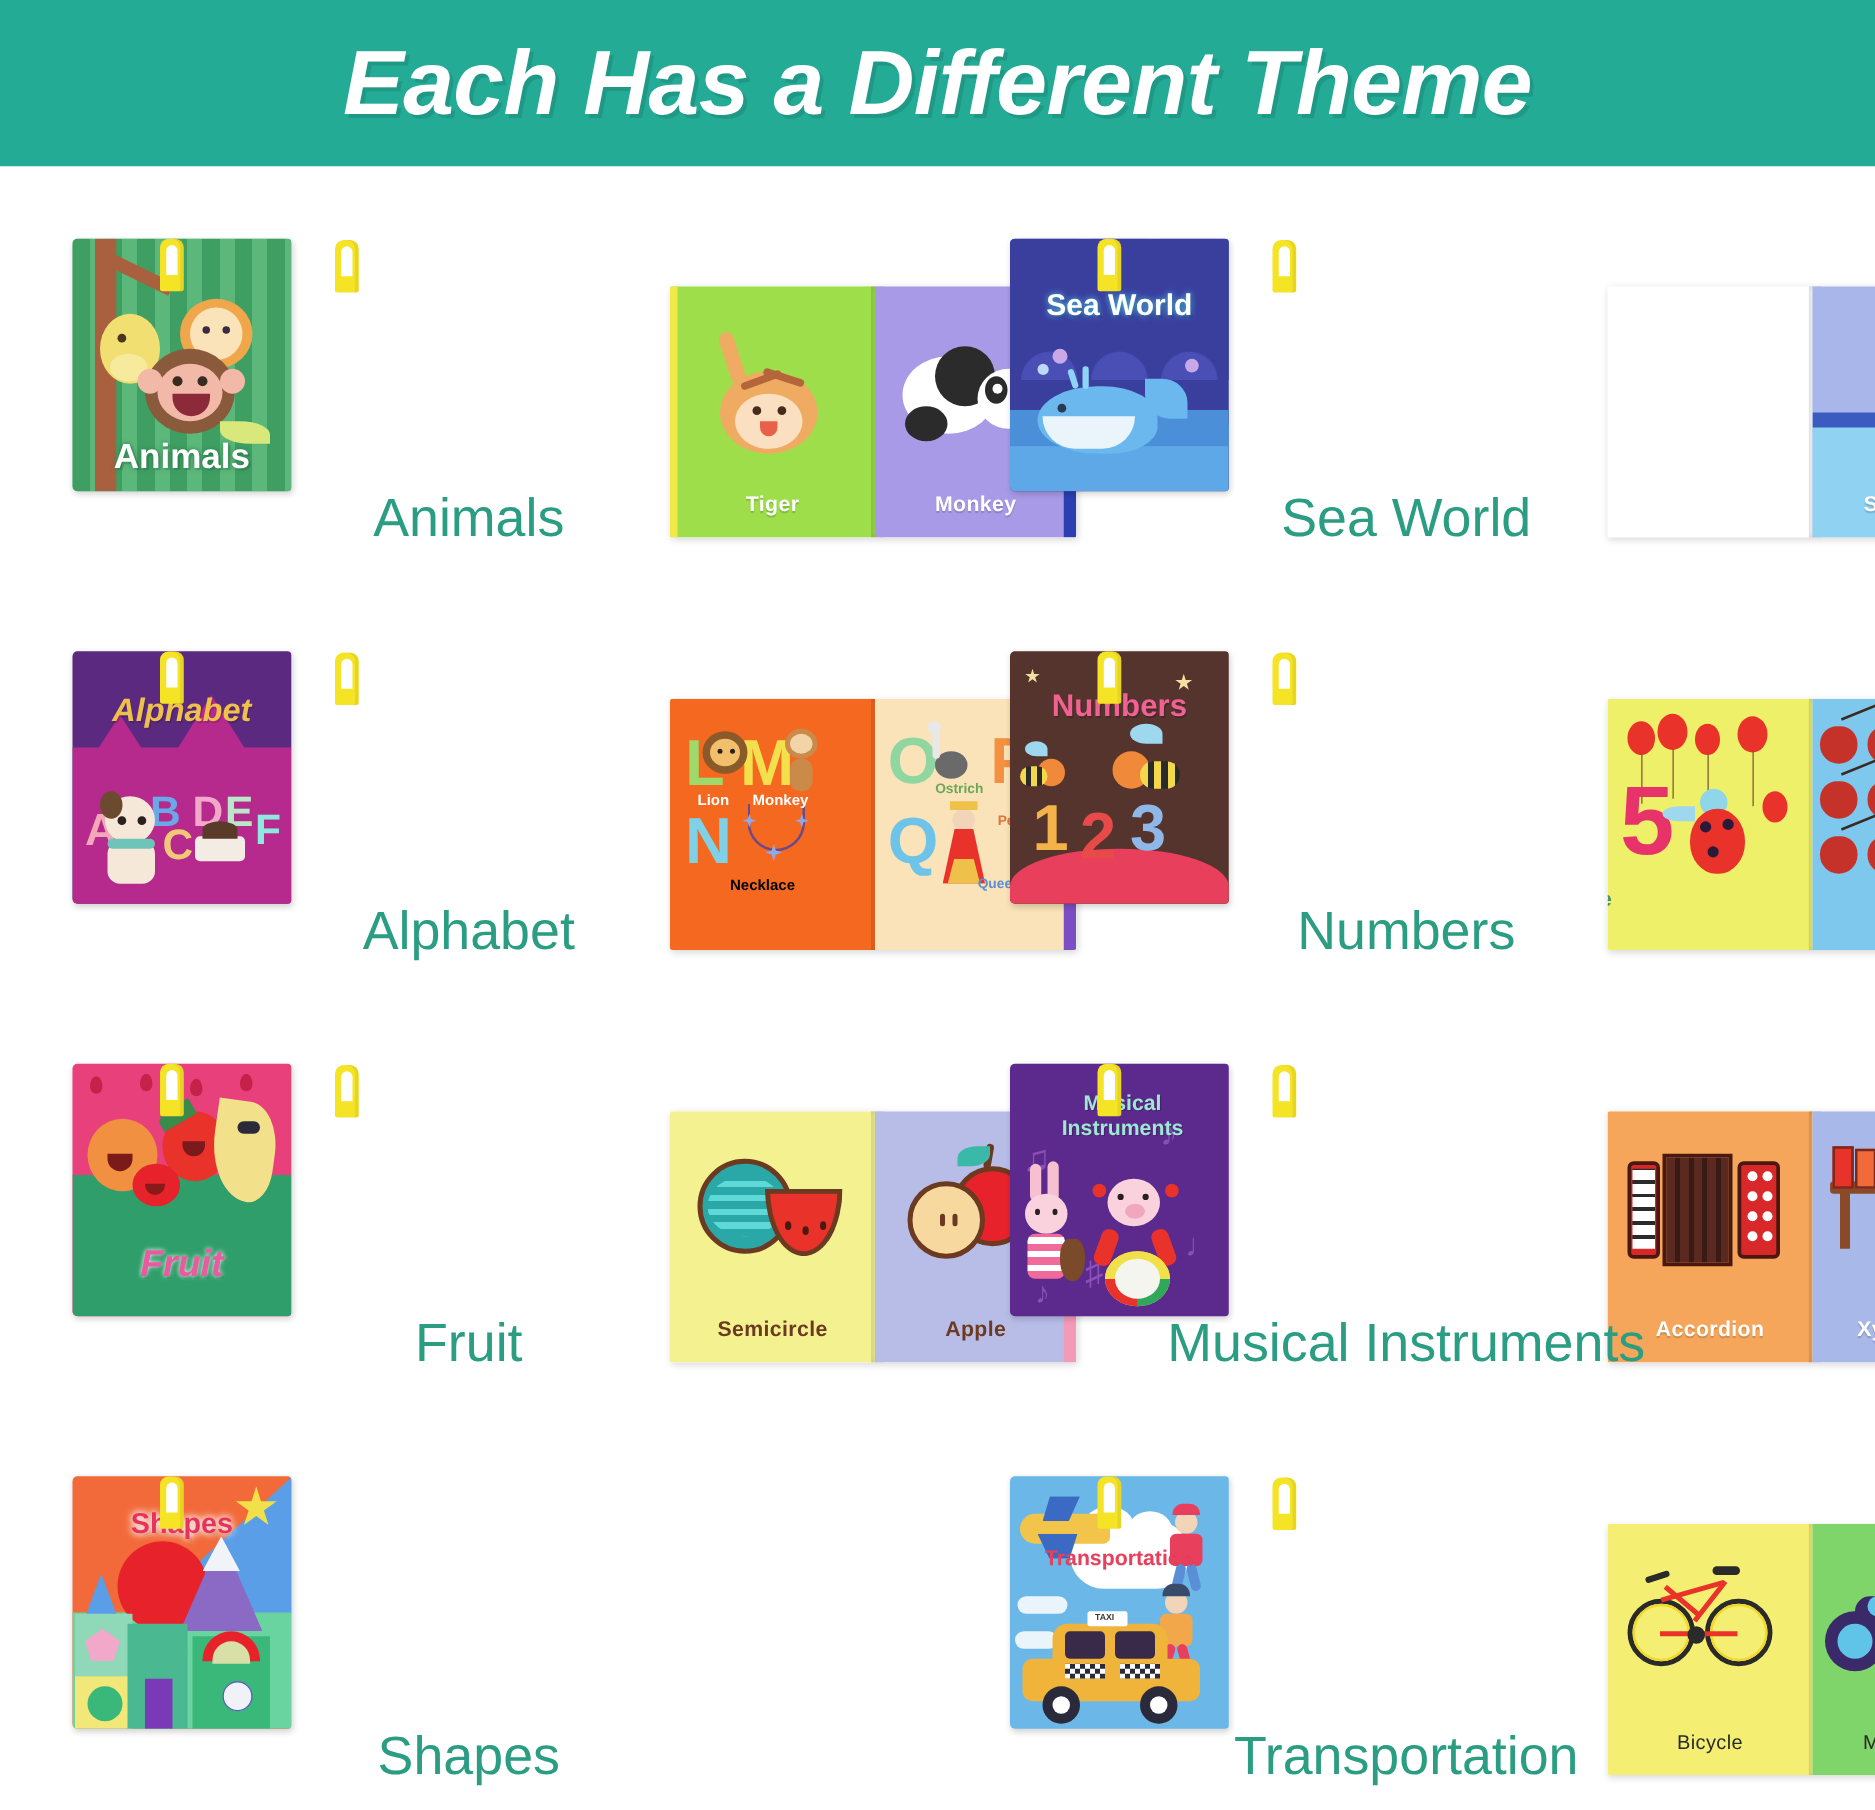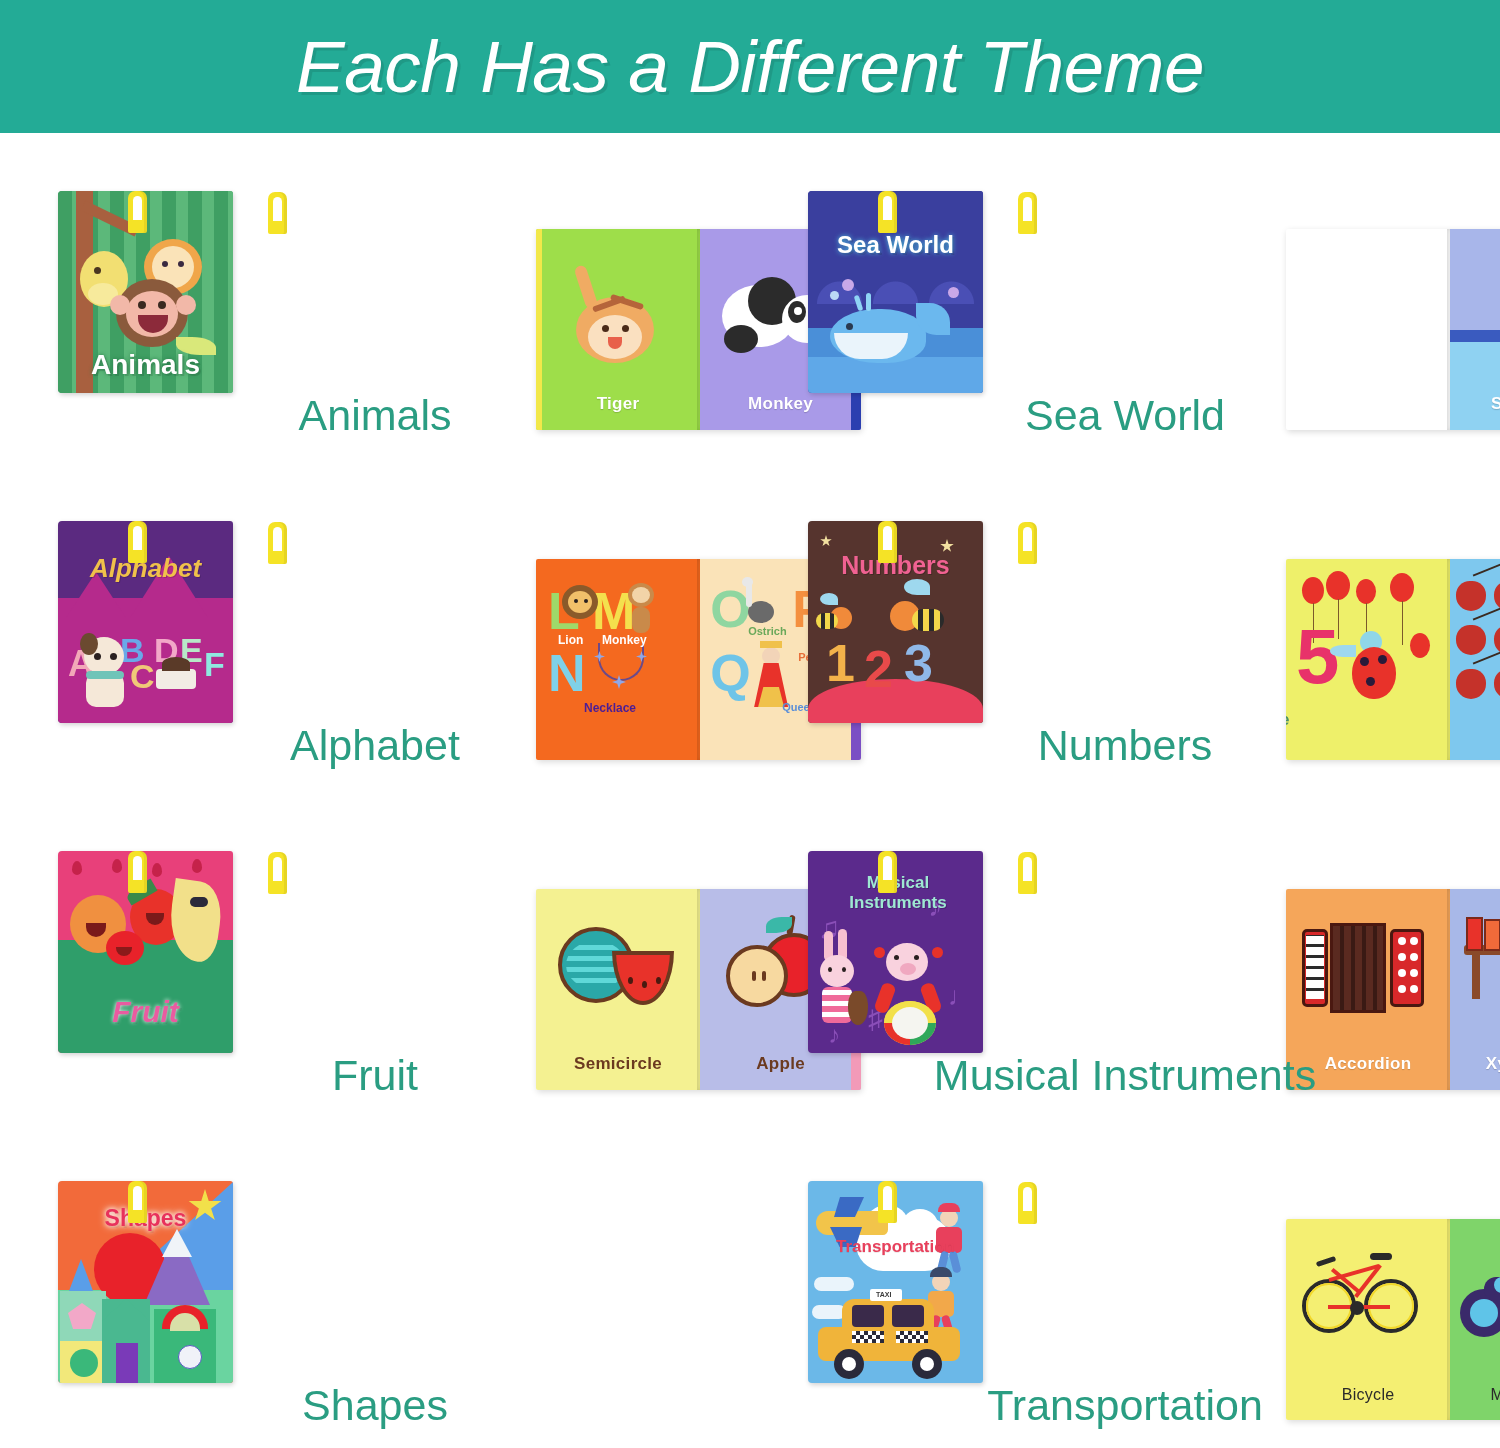--- a/index.html
+++ b/index.html
@@ -14,21 +14,21 @@
   
   .banner {
     position: absolute; left: 0; top: 0;
     width: 1500px; height: 133px;
     background: #23ab96;
     display: flex; align-items: center; justify-content: center;
   }
   .banner-title {
     color: #ffffff;
     font-size: 73px;
-    font-weight: normal;
+    font-weight: bold;
     font-style: italic;
     letter-spacing: -0.5px;
     text-shadow: 3px 3px 0 rgba(0,0,0,0.10);
     font-family: "Liberation Sans", sans-serif;
     white-space: nowrap;
   }
 
   
   .grid {
     position: absolute; left: 0; top: 133px;
@@ -293,21 +293,21 @@
 
               <div class="abs" style="left:62px;top:84px;width:46px;height:38px;border:2px solid #6a4a8a;border-radius:0 0 40px 40px;border-top:none;"></div>
               <div class="abs" style="left:76px;top:116px;width:14px;height:14px;background:#8fa8e8;
                    clip-path:polygon(50% 0,62% 38%,100% 50%,62% 62%,50% 100%,38% 62%,0 50%,38% 38%);"></div>
               <div class="abs" style="left:58px;top:92px;width:11px;height:11px;background:#8fa8e8;
                    clip-path:polygon(50% 0,62% 38%,100% 50%,62% 62%,50% 100%,38% 62%,0 50%,38% 38%);"></div>
               <div class="abs" style="left:100px;top:92px;width:11px;height:11px;background:#8fa8e8;
                    clip-path:polygon(50% 0,62% 38%,100% 50%,62% 62%,50% 100%,38% 62%,0 50%,38% 38%);"></div>
               <div class="abs" style="left:22px;top:74px;font-size:12px;font-weight:bold;color:#fff;">Lion</div>
               <div class="abs" style="left:66px;top:74px;font-size:12px;font-weight:bold;color:#fff;">Monkey</div>
-              <div class="abs" style="left:48px;top:142px;font-size:12px;font-weight:bold;color:#4c1d95;">Necklace</div>
+              <div class="abs" style="left:48px;top:142px;font-size:12px;font-weight:bold;color:#000000;">Necklace</div>
             </div>
             <div class="spine"></div>
             <div class="rightpage" style="background:#fae3b8;">
               <div class="abs" style="left:10px;top:20px;font-size:52px;font-weight:bold;color:#8fd6a0;">O</div>
               <div class="abs" style="left:92px;top:20px;font-size:52px;font-weight:bold;color:#f4903f;">P</div>
               <div class="abs" style="left:10px;top:84px;font-size:52px;font-weight:bold;color:#6ec4e8;">Q</div>
 
               <div class="abs circ" style="left:48px;top:42px;width:26px;height:22px;background:#6a6a6a;"></div>
               <div class="abs" style="left:46px;top:22px;width:6px;height:26px;background:#e8e8e8;border-radius:3px;"></div>
               <div class="abs circ" style="left:42px;top:18px;width:11px;height:10px;background:#e8e8e8;"></div>

